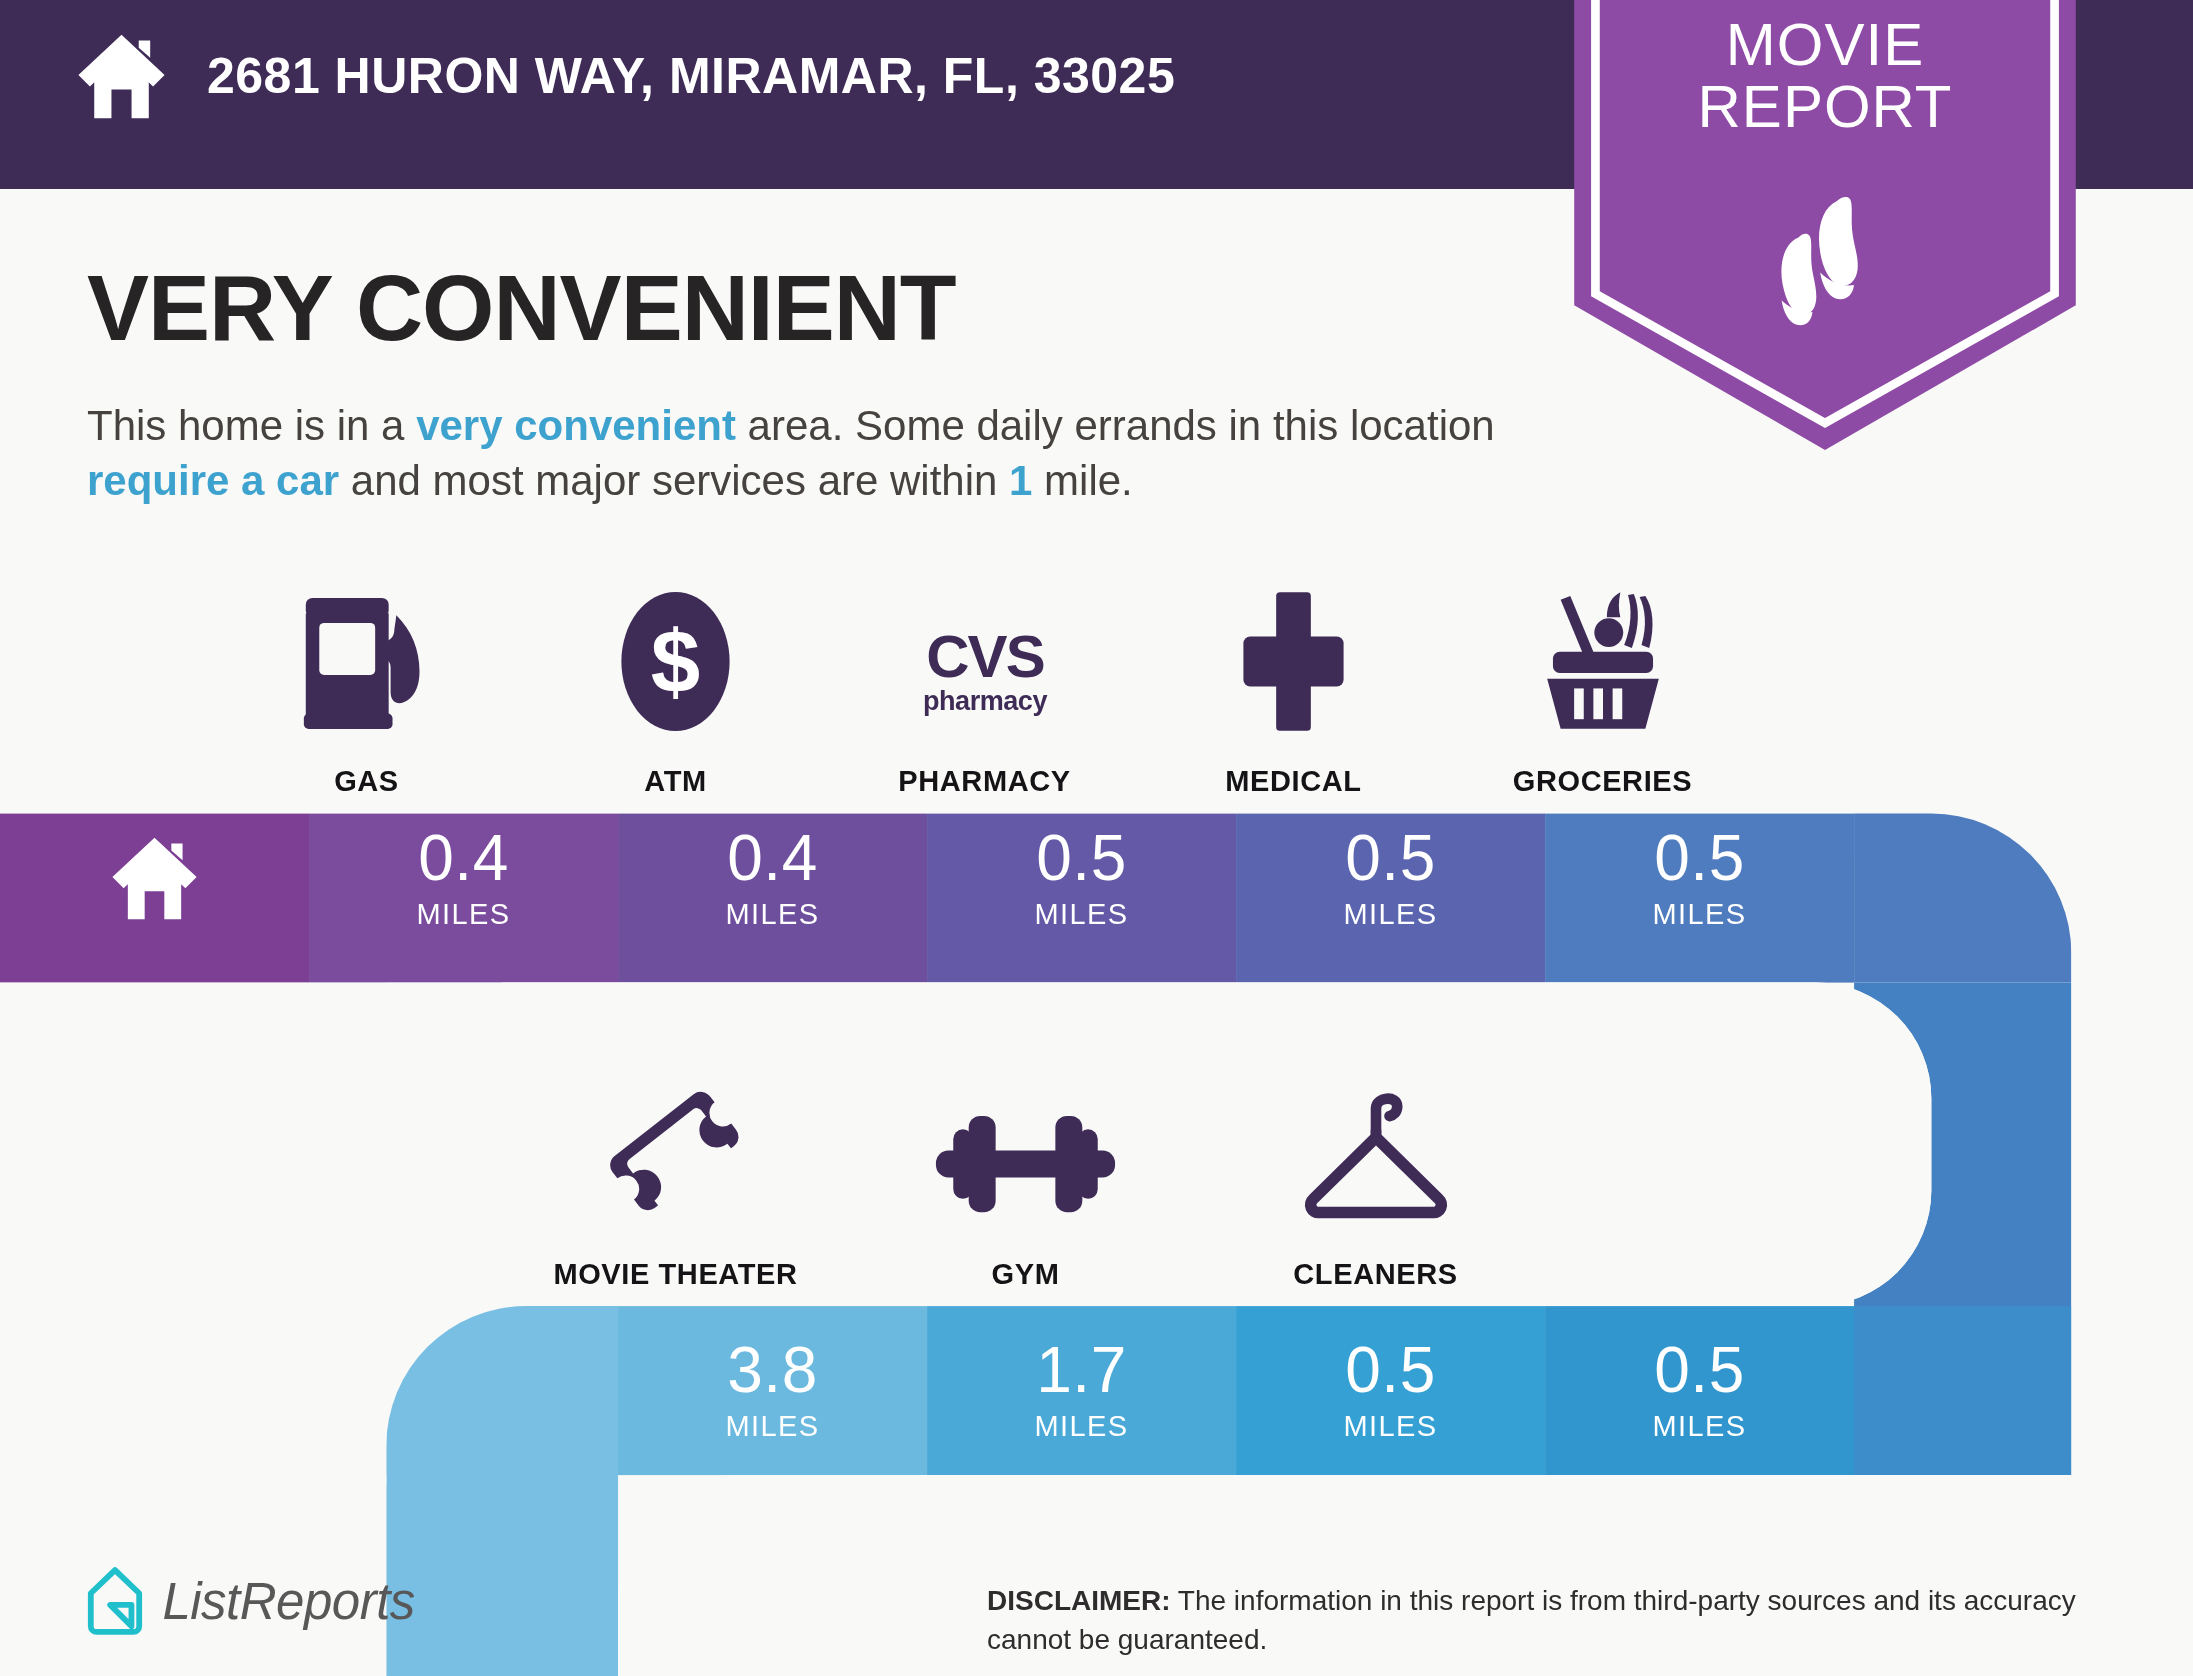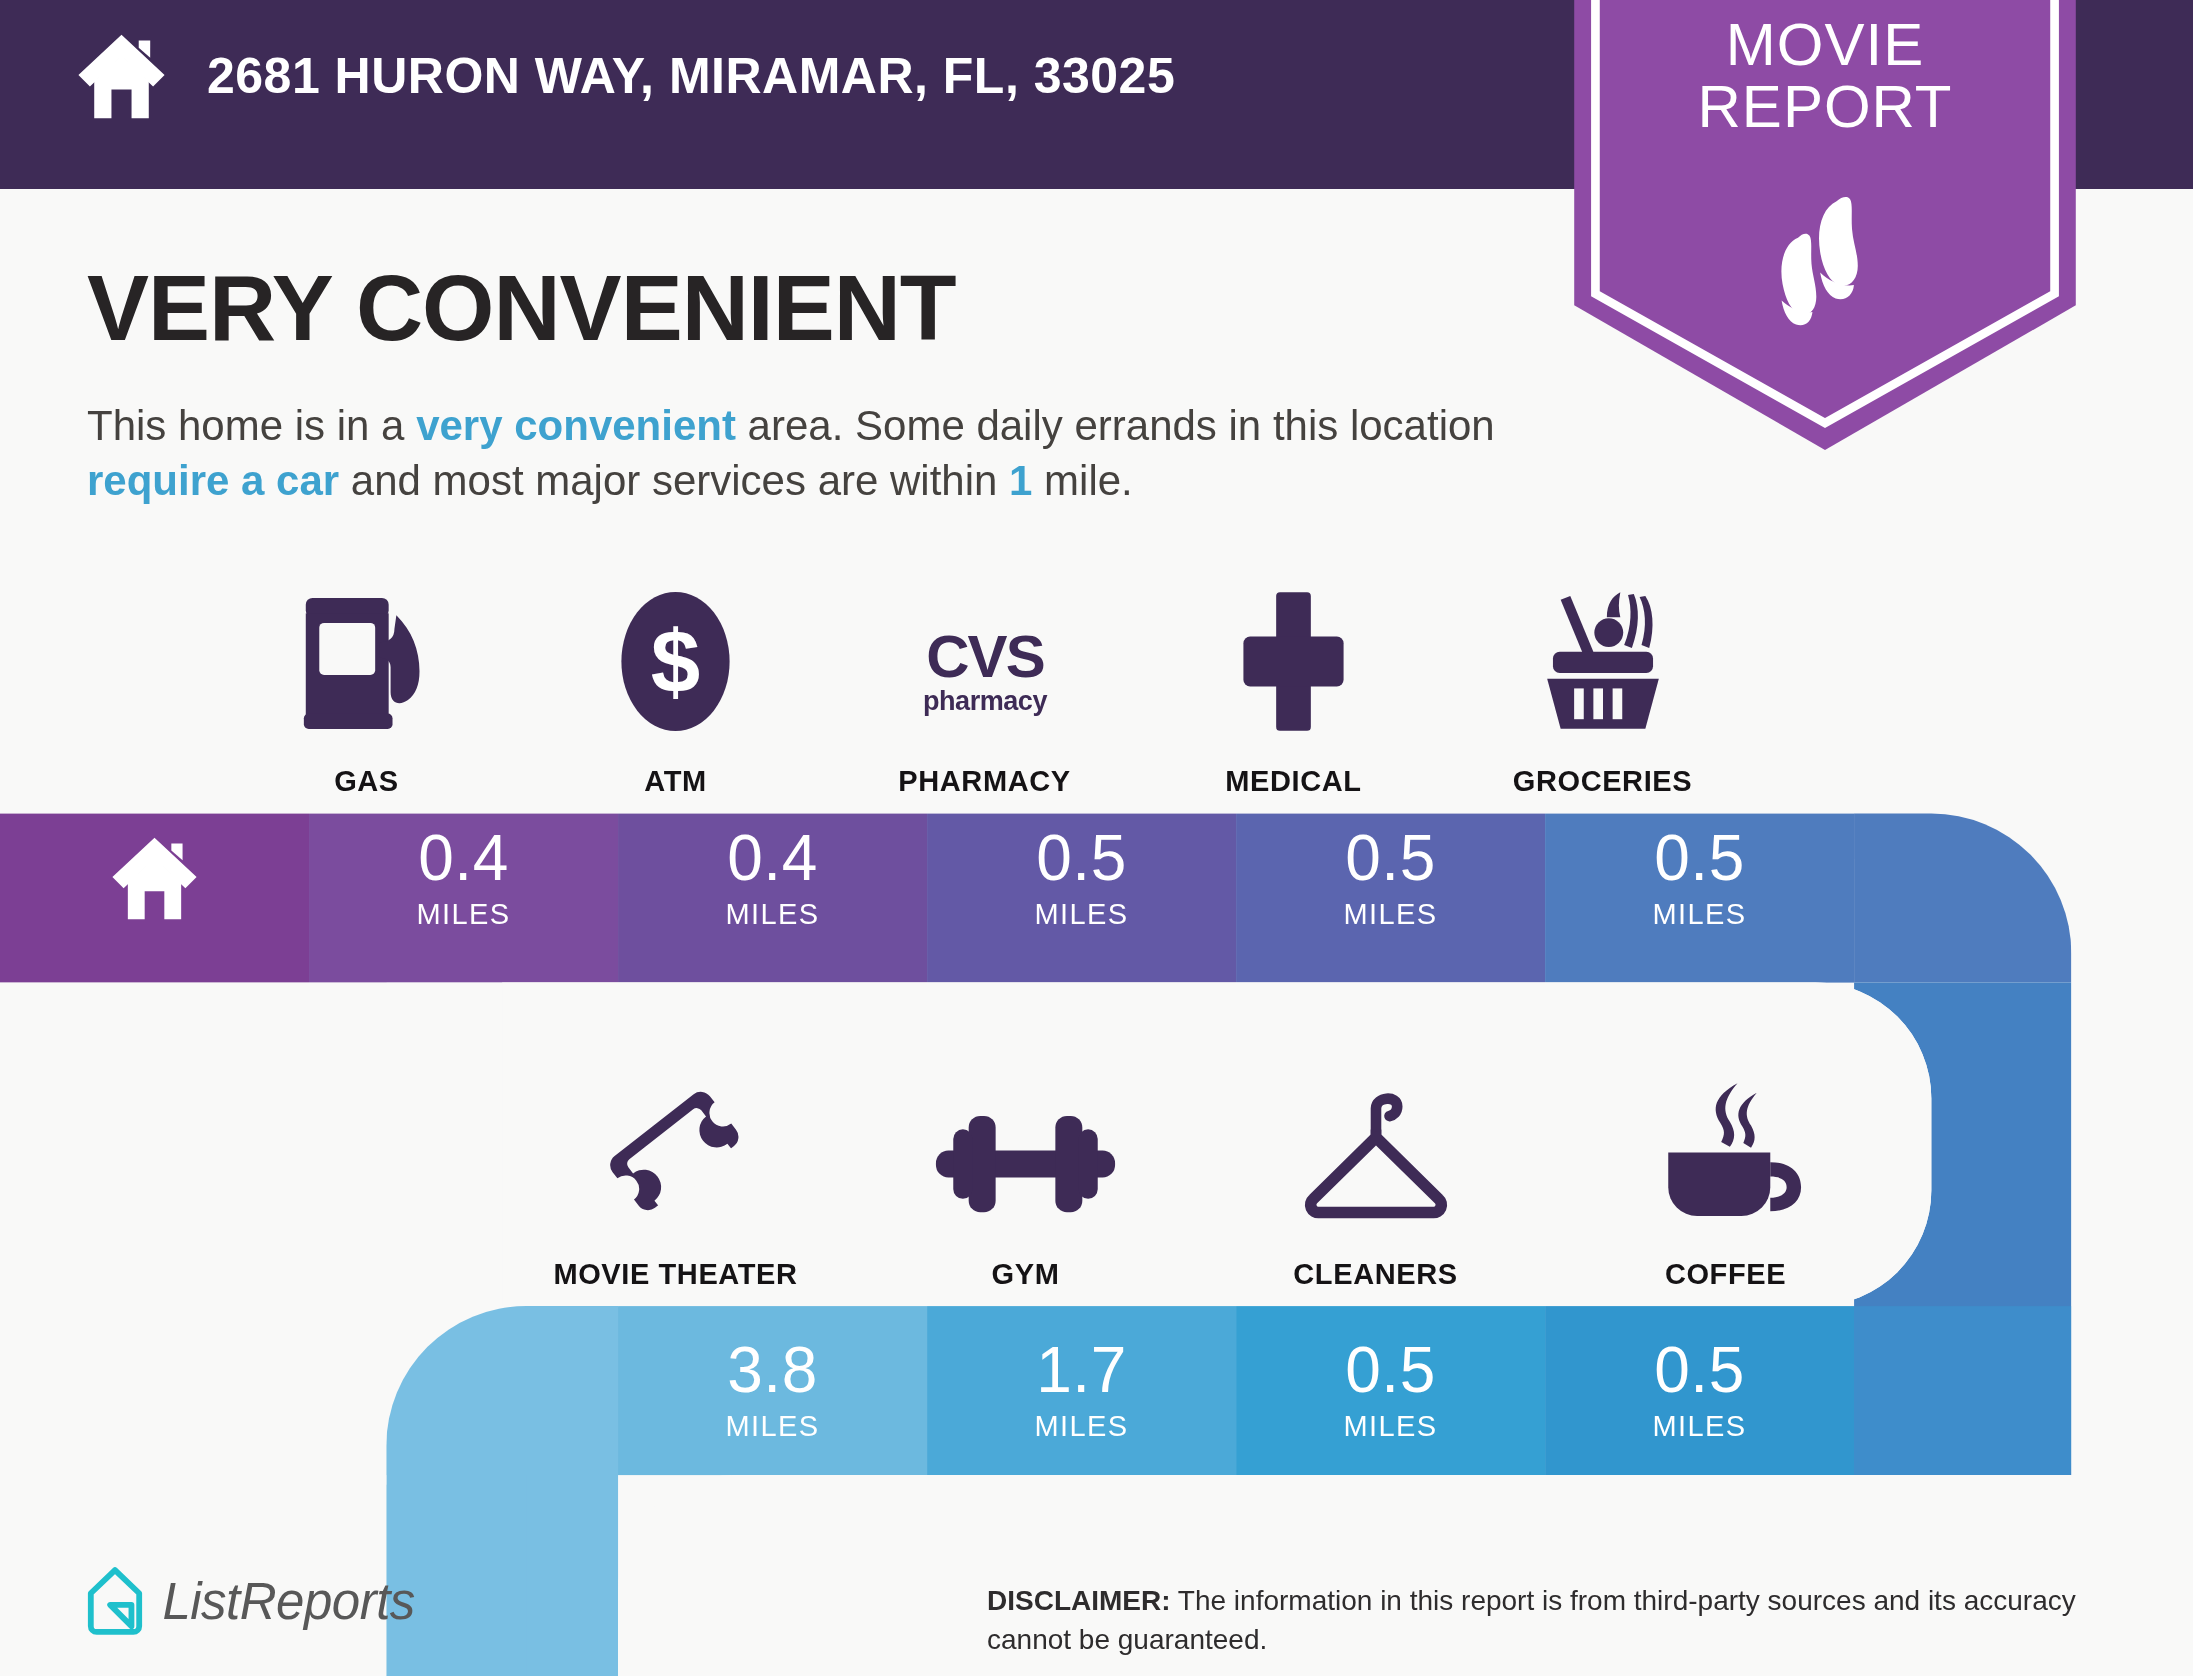--- a/index.html
+++ b/index.html
@@ -350,33 +350,20 @@
       <div class="icon-box">
         <svg width="164" height="135" viewBox="0 0 170 140" aria-hidden="true">
           <path d="M85 40 v14" stroke="#3E2B56" stroke-width="11" fill="none"></path>
           <path d="M85 44 c0 -14 0 -22 0 -26 c0 -12 22 -14 22 -2 c0 6 -4 9 -8 10" stroke="#3E2B56" stroke-width="11" fill="none" stroke-linecap="round"></path>
           <path d="M85 48 L20 112 a8 8 0 0 0 6 14 h118 a8 8 0 0 0 6 -14 Z" stroke="#3E2B56" stroke-width="12" fill="none" stroke-linejoin="round"></path>
         </svg>
       </div>
       <div class="icon-label">CLEANERS</div>
     </div>
 
-    <div class="icon-cell">
-      <div class="icon-box">
-        <svg width="154" height="147" viewBox="0 0 160 152" aria-hidden="true">
-          <g fill="#3E2B56">
-            <path d="M92 4 c-14 16 -16 28 -8 40 c6 10 6 18 0 26 l-9 -5 c4 -8 4 -12 -1 -20 c-9 -14 -6 -28 18 -41 Z"></path>
-            <path d="M112 14 c-12 14 -13 24 -6 34 c5 9 5 16 0 23 l-8 -5 c3 -7 3 -10 -1 -17 c-8 -12 -5 -24 15 -35 Z"></path>
-            <path d="M20 76 h106 v36 a30 30 0 0 1 -30 30 H50 a30 30 0 0 1 -30 -30 Z"></path>
-            <path d="M126 86 c22 0 32 12 32 26 c0 15 -12 25 -32 25 v-14 c11 0 17 -5 17 -11 c0 -7 -6 -11 -17 -11 Z"></path>
-          </g>
-        </svg>
-      </div>
-      <div class="icon-label">COFFEE</div>
-    </div>
   </div>
 
   <div class="bar-row" id="bar-row-2">
     <div class="bar-cell">
       <div class="bar-value">3.8</div>
       <div class="bar-unit">MILES</div>
     </div>
     <div class="bar-cell">
       <div class="bar-value">1.7</div>
       <div class="bar-unit">MILES</div>

